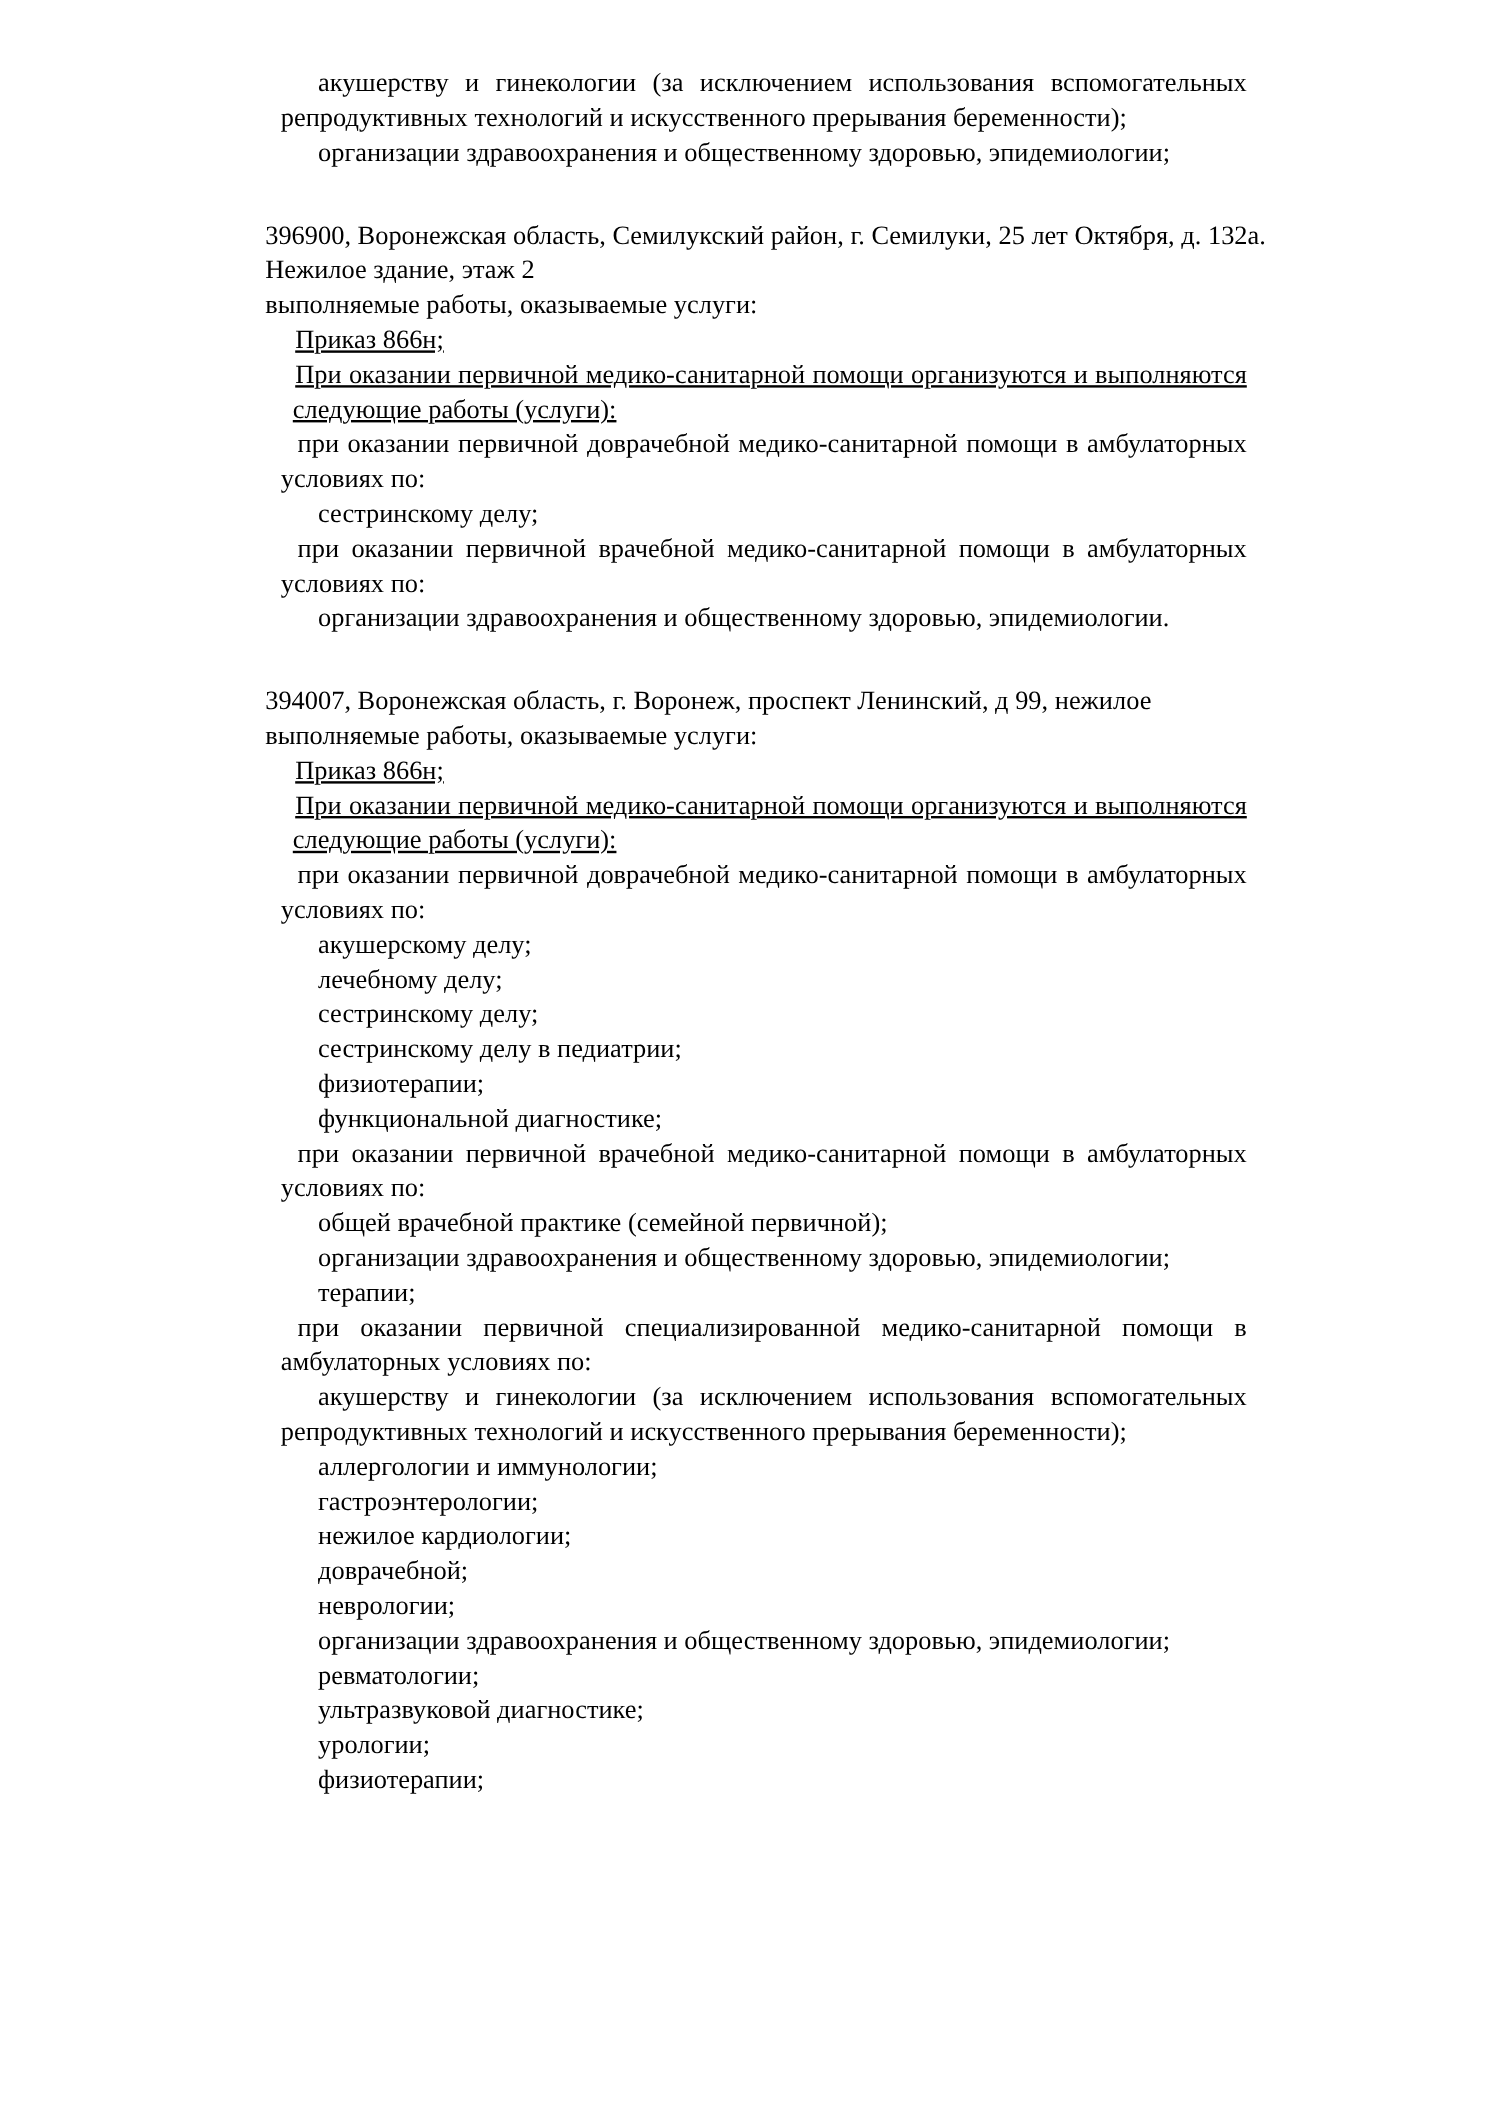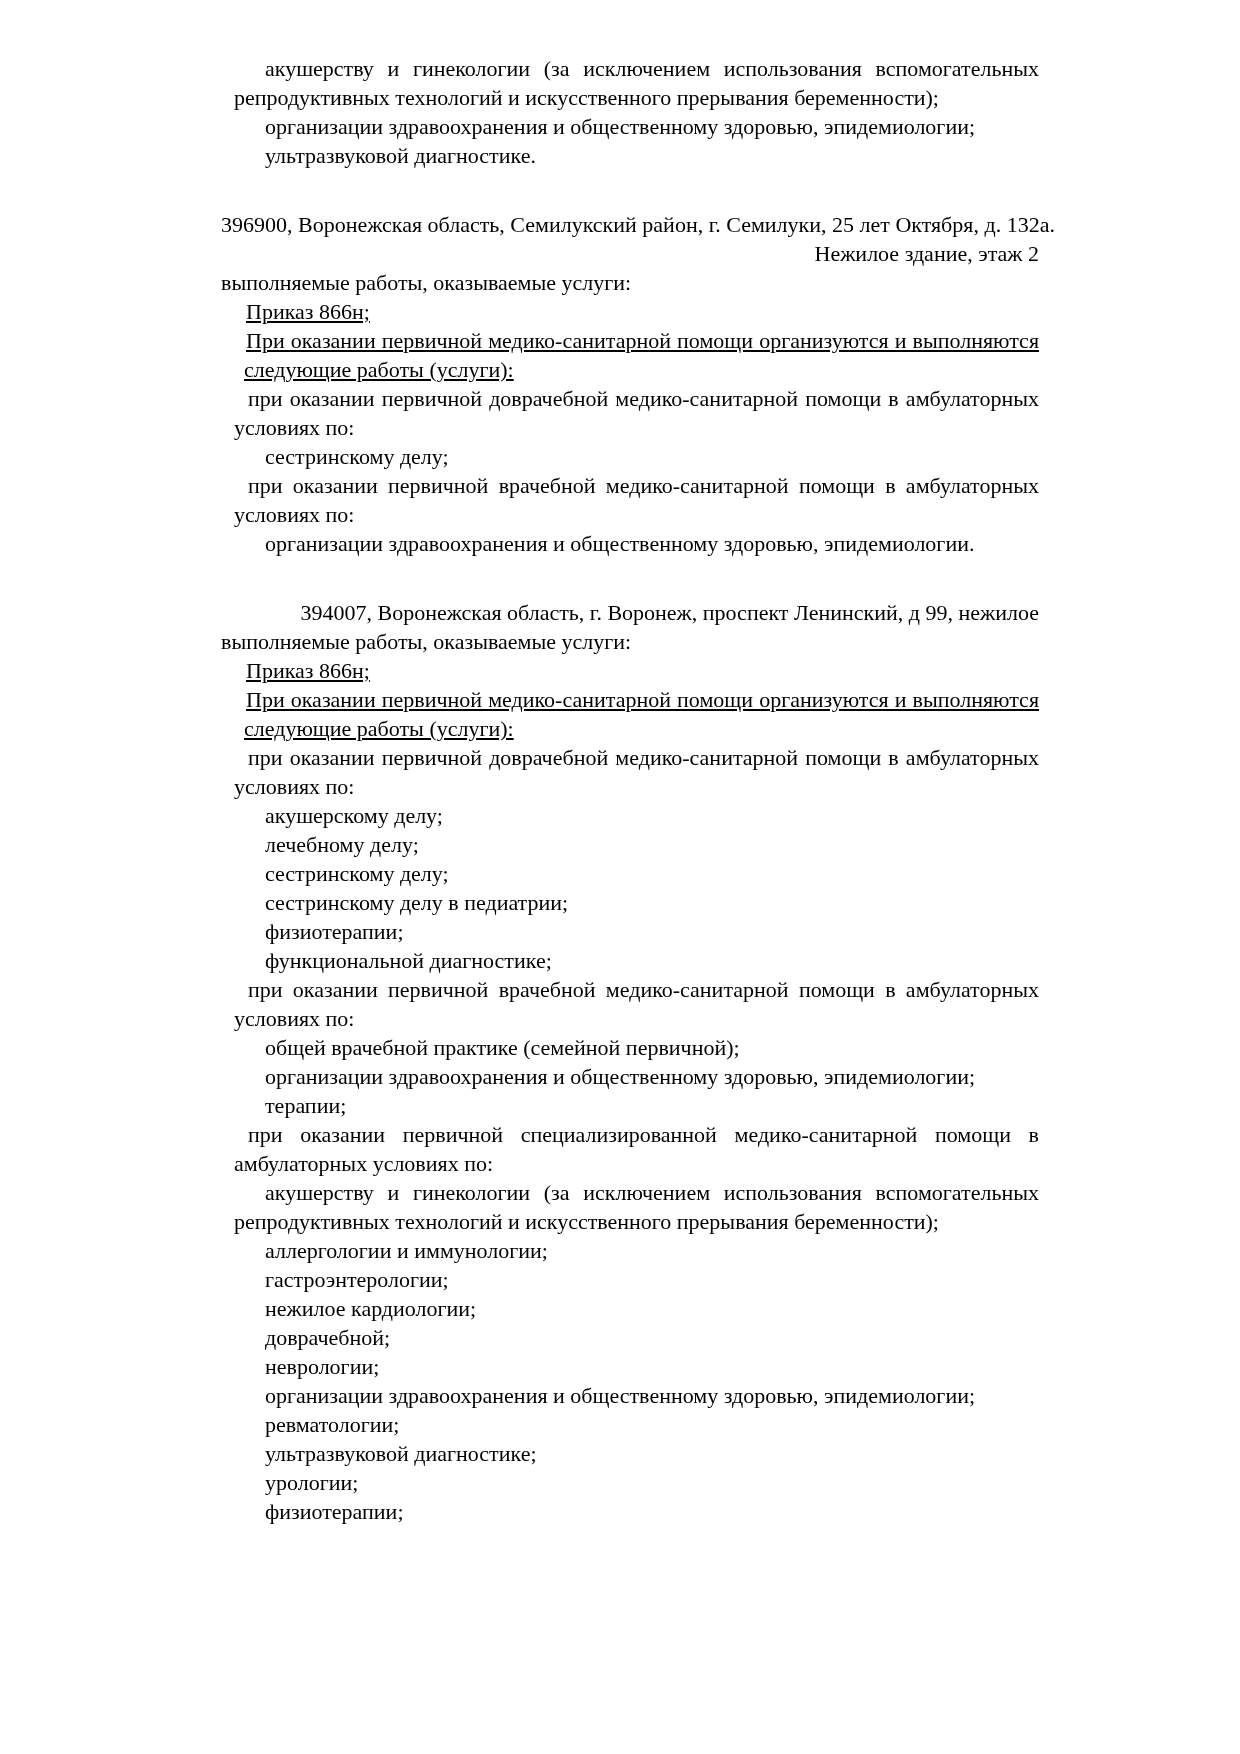--- a/index.html
+++ b/index.html
@@ -16,35 +16,34 @@
     padding: 54px 57px 60px 221px;
     color: #000000;
   }
   p {
     margin: 0;
     font-size: 22px;
     line-height: 29px;
     color: #000000;
   }
   .just { text-align: justify; }
-  .addr { white-space: nowrap; text-align: right; }
+  .addr { white-space: nowrap; }
   .base { margin-left: 0; }
   .l1   { margin-left: 23px; text-indent: 2px; text-decoration: underline; }
   .l15  { margin-left: 13px; text-indent: 14px; }
   .item { margin-left: 13px; text-indent: 31px; }
   .blk  { margin-top: 40px; }
 </style>
 </head>
 <body>
 
 <div class="page">
   <section id="block-cont">
       <p class="item just">акушерству и гинекологии (за исключением использования вспомогательных репродуктивных технологий и искусственного прерывания беременности);</p>
       <p class="item just">организации здравоохранения и общественному здоровью, эпидемиологии;</p>
-      <p class="item just">ультразвуковой диагностике.</p>
     </section>
   <section id="block-1" class="blk">
       <p class="addr">396900, Воронежская область, Семилукский район, г. Семилуки, 25 лет Октября, д. 132а.</p>
       <p class="addr">Нежилое здание, этаж 2</p>
       <p class="base">выполняемые работы, оказываемые услуги:</p>
       <p class="l1">Приказ 866н;</p>
       <p class="l1 just">При оказании первичной медико-санитарной помощи организуются и выполняются следующие работы (услуги):</p>
       <p class="l15 just">при оказании первичной доврачебной медико-санитарной помощи в амбулаторных условиях по:</p>
       <p class="item just">сестринскому делу;</p>
       <p class="l15 just">при оказании первичной врачебной медико-санитарной помощи в амбулаторных условиях по:</p>

